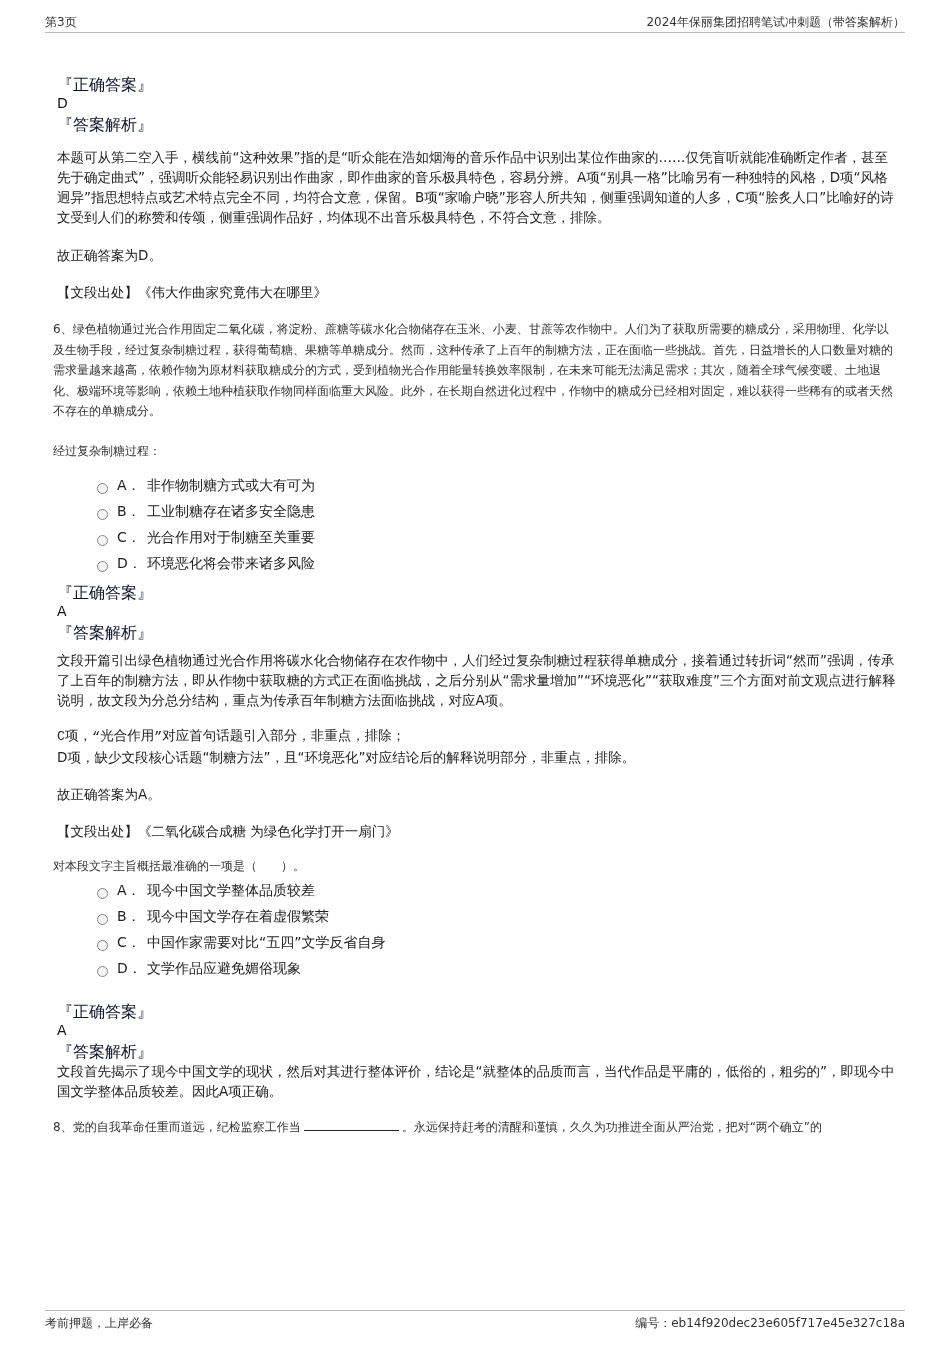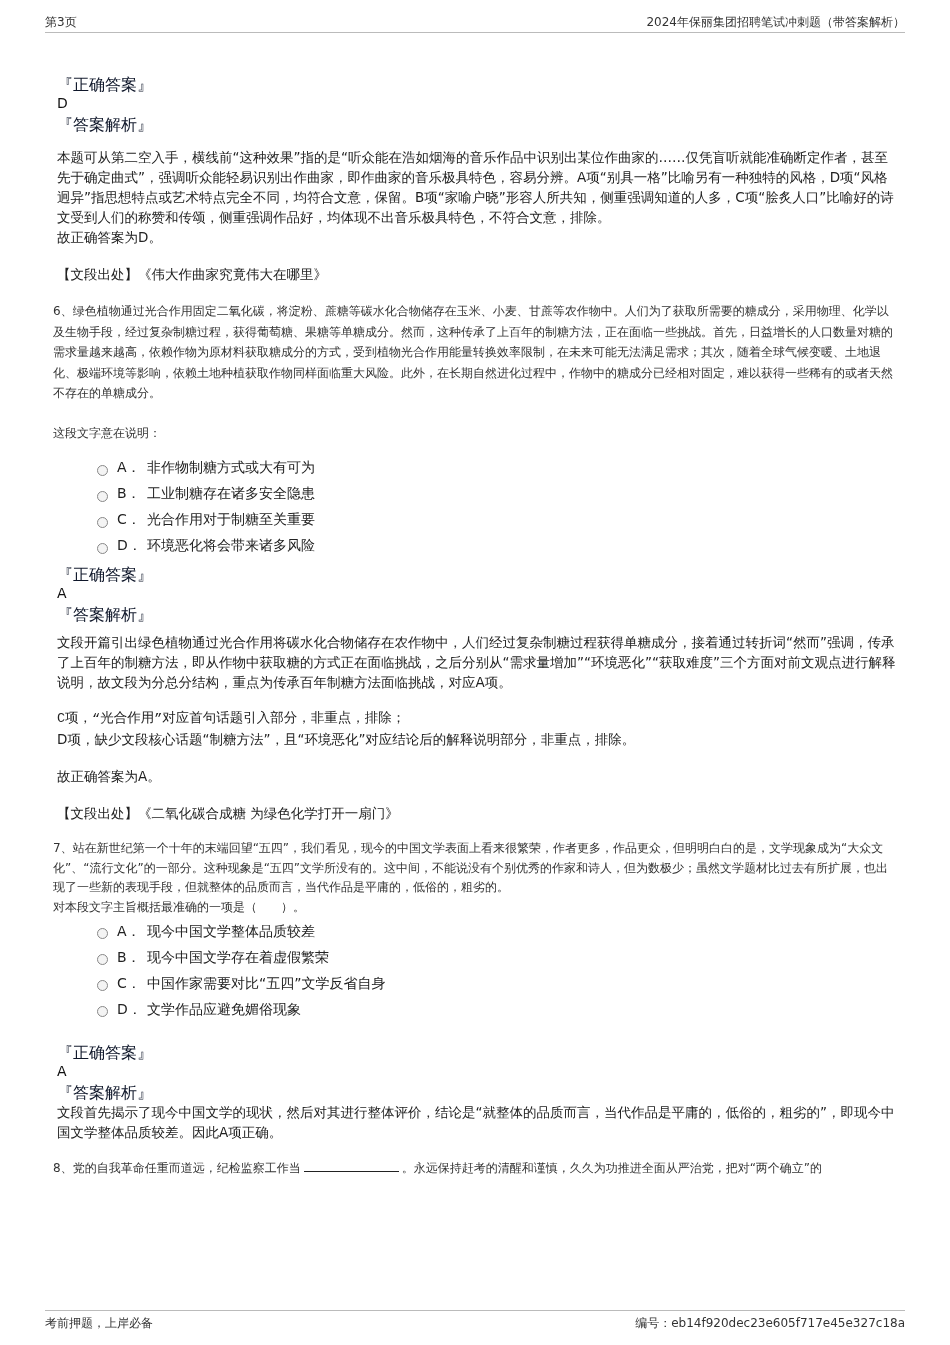--- a/index.html
+++ b/index.html
@@ -49,27 +49,27 @@
   <span class="right">2024年保丽集团招聘笔试冲刺题（带答案解析）</span>
 </div>
 
 <div class="content">
 
   <section>
     <div class="tag-label">『正确答案』</div>
     <div class="answer-letter">D</div>
     <div class="tag-label" style="margin-top:3px;">『答案解析』</div>
     <p class="para" style="margin-top:13px;">本题可从第二空入手，横线前“这种效果”指的是“听众能在浩如烟海的音乐作品中识别出某位作曲家的……仅凭盲听就能准确断定作者，甚至先于确定曲式”，强调听众能轻易识别出作曲家，即作曲家的音乐极具特色，容易分辨。A项“别具一格”比喻另有一种独特的风格，D项“风格迥异”指思想特点或艺术特点完全不同，均符合文意，保留。B项“家喻户晓”形容人所共知，侧重强调知道的人多，C项“脍炙人口”比喻好的诗文受到人们的称赞和传颂，侧重强调作品好，均体现不出音乐极具特色，不符合文意，排除。</p>
-    <p class="para" style="">故正确答案为D。</p>
+    <p class="para" style="margin-top:18px;">故正确答案为D。</p>
     <div class="source" style="margin-top:17px;">【文段出处】《伟大作曲家究竟伟大在哪里》</div>
   </section>
 
   <section style="margin-top:17px;">
     <p class="q-text" style="margin-left:-4px;">6、绿色植物通过光合作用固定二氧化碳，将淀粉、蔗糖等碳水化合物储存在玉米、小麦、甘蔗等农作物中。人们为了获取所需要的糖成分，采用物理、化学以及生物手段，经过复杂制糖过程，获得葡萄糖、果糖等单糖成分。然而，这种传承了上百年的制糖方法，正在面临一些挑战。首先，日益增长的人口数量对糖的需求量越来越高，依赖作物为原材料获取糖成分的方式，受到植物光合作用能量转换效率限制，在未来可能无法满足需求；其次，随着全球气候变暖、土地退化、极端环境等影响，依赖土地种植获取作物同样面临重大风险。此外，在长期自然进化过程中，作物中的糖成分已经相对固定，难以获得一些稀有的或者天然不存在的单糖成分。</p>
-    <p class="q-text" style="margin-left:-4px; margin-top:19px;">这段文字意在说明：</p>
+    <p class="q-text" style="margin-left:-4px; margin-top:19px;">经过复杂制糖过程：</p>
     <div class="options" style="margin-top:12px;">
       <div class="option">
         <span class="radio"></span>
         <span class="opt-letter">A．</span>
         <span>非作物制糖方式或大有可为</span>
       </div>
       <div class="option">
         <span class="radio"></span>
         <span class="opt-letter">B．</span>
         <span>工业制糖存在诸多安全隐患</span>
@@ -89,21 +89,20 @@
     <div class="answer-letter">A</div>
     <div class="tag-label" style="margin-top:3px;">『答案解析』</div>
     <p class="para" style="margin-top:8px;">文段开篇引出绿色植物通过光合作用将碳水化合物储存在农作物中，人们经过复杂制糖过程获得单糖成分，接着通过转折词“然而”强调，传承了上百年的制糖方法，即从作物中获取糖的方式正在面临挑战，之后分别从“需求量增加”“环境恶化”“获取难度”三个方面对前文观点进行解释说明，故文段为分总分结构，重点为传承百年制糖方法面临挑战，对应A项。</p>
     <p class="para" style="margin-top:17px;font-family:Liberation Mono, monospace;">C项，“光合作用”对应首句话题引入部分，非重点，排除；</p>
     <p class="para" style="">D项，缺少文段核心话题“制糖方法”，且“环境恶化”对应结论后的解释说明部分，非重点，排除。</p>
     <p class="para" style="margin-top:17px;">故正确答案为A。</p>
     <div class="source" style="margin-top:17px;">【文段出处】《二氧化碳合成糖 为绿色化学打开一扇门》</div>
   </section>
 
   <section style="margin-top:16px;">
-    <p class="q-text" style="margin-left:-4px; line-height:19.5px;">7、站在新世纪第一个十年的末端回望“五四”，我们看见，现今的中国文学表面上看来很繁荣，作者更多，作品更众，但明明白白的是，文学现象成为“大众文化”、“流行文化”的一部分。这种现象是“五四”文学所没有的。这中间，不能说没有个别优秀的作家和诗人，但为数极少；虽然文学题材比过去有所扩展，也出现了一些新的表现手段，但就整体的品质而言，当代作品是平庸的，低俗的，粗劣的。</p>
     <p class="q-text" style="margin-left:-4px; line-height:19px;">对本段文字主旨概括最准确的一项是（　　）。</p>
     <div class="options" style="margin-top:2px;">
       <div class="option">
         <span class="radio"></span>
         <span class="opt-letter">A．</span>
         <span>现今中国文学整体品质较差</span>
       </div>
       <div class="option">
         <span class="radio"></span>
         <span class="opt-letter">B．</span>

